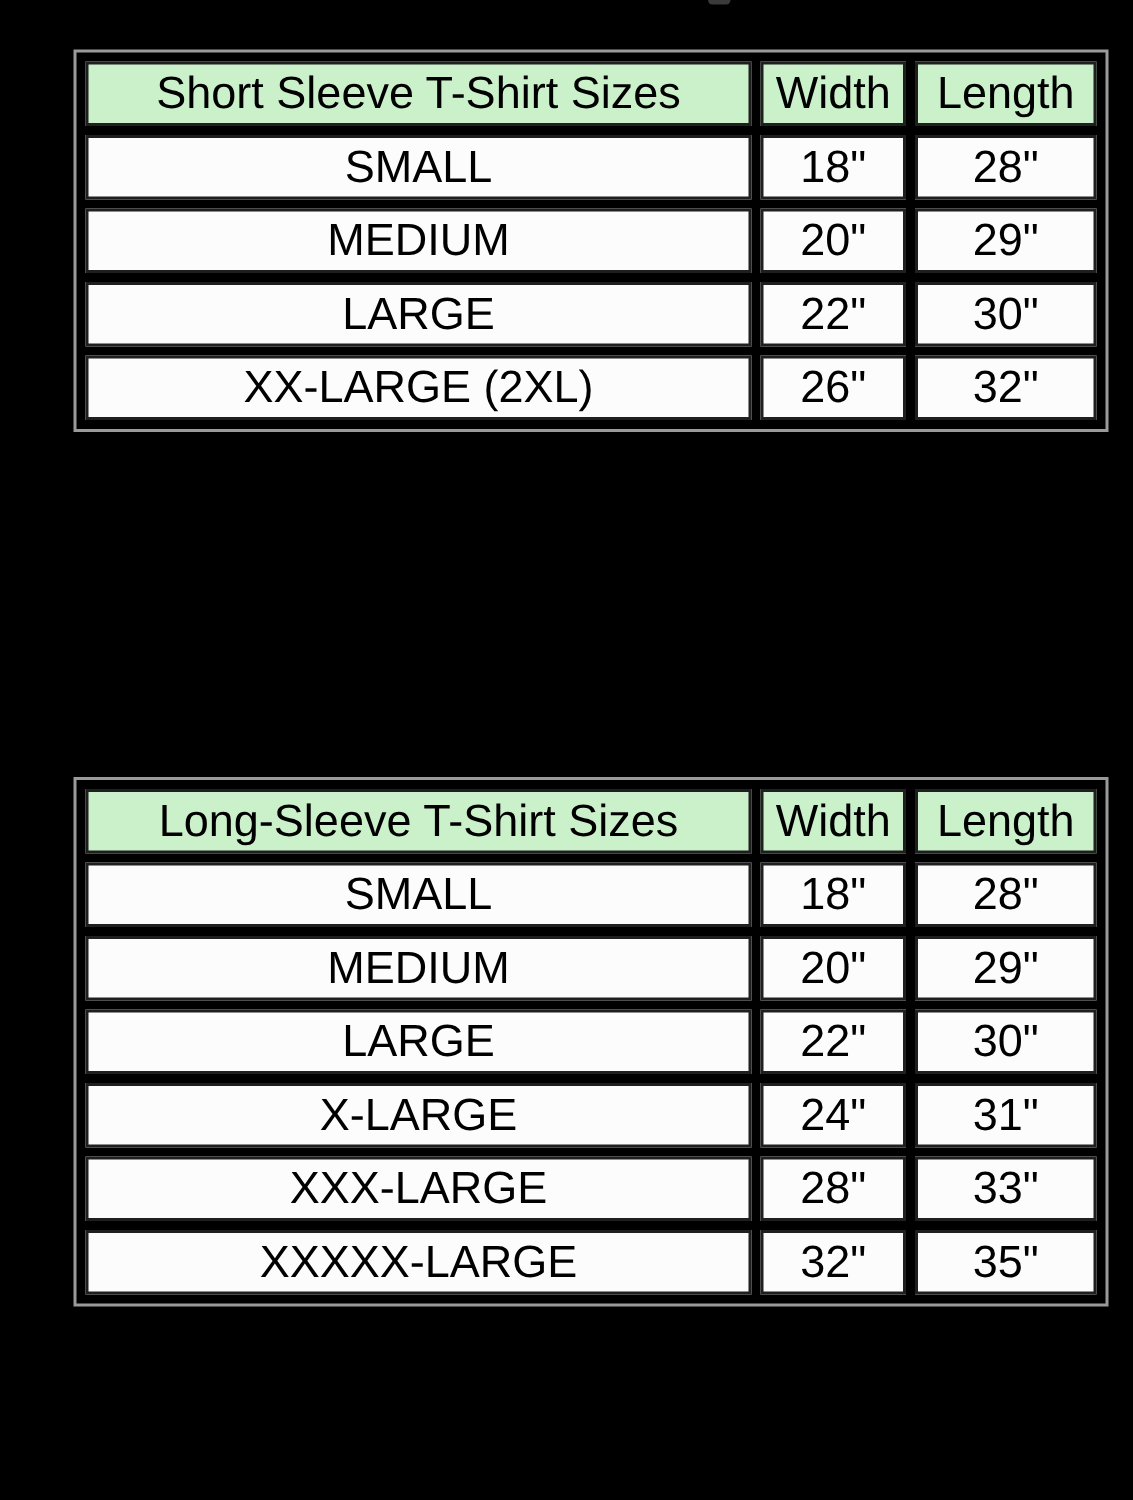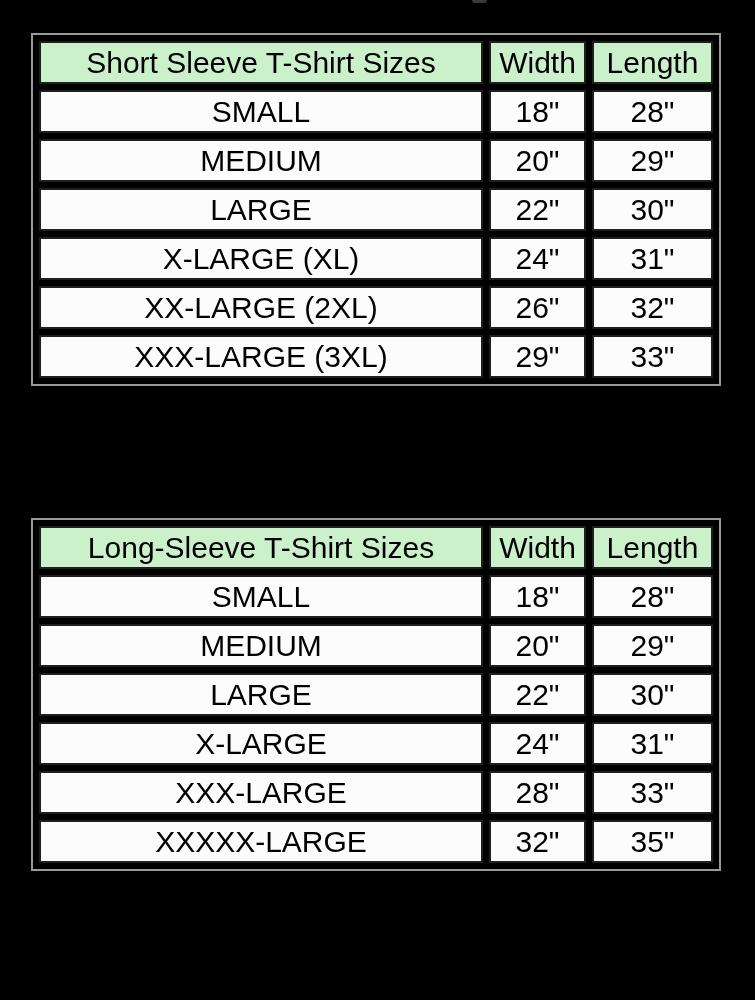--- a/index.html
+++ b/index.html
@@ -9,21 +9,21 @@
   body {
     width: 755px;
     height: 1000px;
     background: #000000;
     position: relative;
     overflow: hidden;
     font-family: "Liberation Sans", sans-serif;
   }
   .size-table {
     position: absolute;
-    left: 31px;
+    left: 49px;
     border-collapse: separate;
     border-spacing: 6px;
     background: #000000;
     border: 2px solid #9a9a9a;
   }
   #table-short { top: 33px; }
   #table-long  { top: 518px; }
   .size-table th,
   .size-table td {
     box-sizing: border-box;
@@ -84,33 +84,23 @@
       <td>MEDIUM</td>
       <td>20"</td>
       <td>29"</td>
     </tr>
     <tr>
       <td>LARGE</td>
       <td>22"</td>
       <td>30"</td>
     </tr>
     <tr>
-      <td>X-LARGE (XL)</td>
-      <td>24"</td>
-      <td>31"</td>
-    </tr>
-    <tr>
       <td>XX-LARGE (2XL)</td>
       <td>26"</td>
       <td>32"</td>
-    </tr>
-    <tr>
-      <td>XXX-LARGE (3XL)</td>
-      <td>29"</td>
-      <td>33"</td>
     </tr>
   </tbody>
 </table>
 
 <table class="size-table" id="table-long">
   <colgroup>
     <col class="col-size">
       <col class="col-width">
       <col class="col-length">
   </colgroup>

